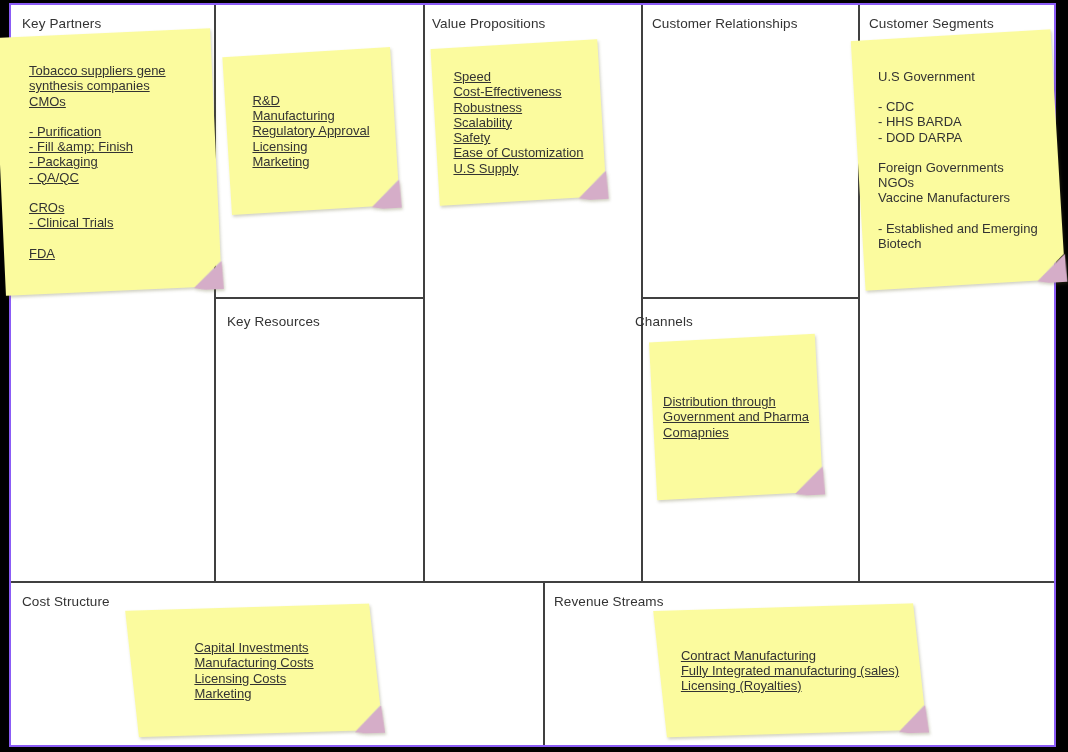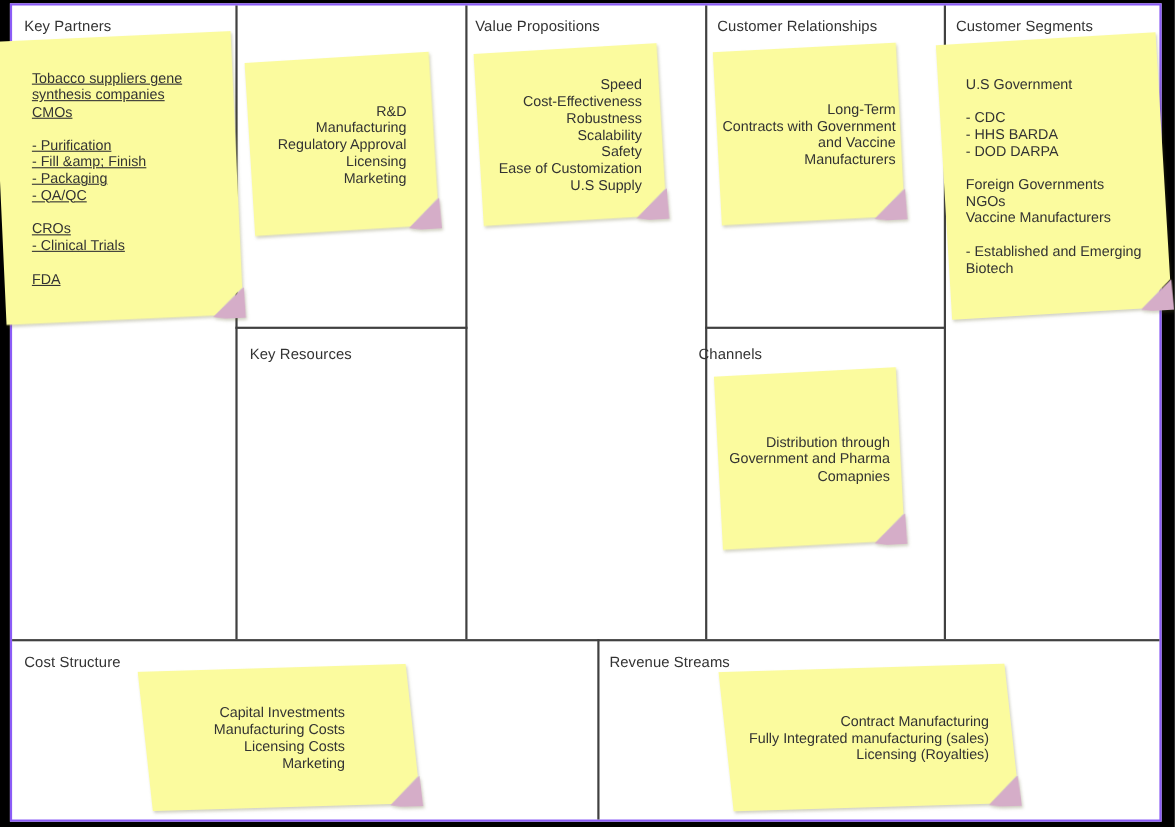--- a/index.html
+++ b/index.html
@@ -35,21 +35,21 @@
     position:absolute;right:-2px;bottom:-3px;width:30px;height:28px;
     background:var(--fold,#D5ADC8);
     clip-path:polygon(97% 0,0 93%,40% 100%,100% 100%);
   }
   .note-text{
     position:absolute;inset:0;z-index:6;
     display:flex;flex-direction:column;justify-content:center;
     font-size:13px;line-height:15.2px;color:var(--ink,#333);
     white-space:pre;
   }
-  .note-text.center{align-items:center;text-align:right;}
+  .note-text.center{align-items:center;text-align:left;text-decoration:underline;}
   .note-text.left{align-items:flex-start;text-align:left;}
   
   #n-partners      {left:-11px;top:28px;width:216px;height:258px;}
   #n-partners .note-shape{transform:rotate(-2.6deg);}
   #n-partners .note-text{padding-left:29px;padding-right:6px;text-decoration:underline;}
   #n-activities    {left:216px;top:47px;width:168px;height:158px;}
   #n-activities .note-shape{transform:rotate(-3.5deg);}
   #n-valueprops    {left:424px;top:39px;width:167px;height:157px;}
   #n-valueprops .note-shape{transform:rotate(-3.4deg);}
   #n-custrel       {left:641px;top:38px;width:167px;height:158px;}
@@ -129,30 +129,20 @@
     </div>
     <div class="note-text center">Speed
 Cost-Effectiveness
 Robustness
 Scalability
 Safety
 Ease of Customization
 U.S Supply</div>
   </div>
 
-  <div class="note" id="n-custrel">
-    <div class="note-shape">
-      <div class="note-face"></div>
-      <div class="note-fold"></div>
-    </div>
-    <div class="note-text center">Long-Term
-Contracts with Government
-and Vaccine
-Manufacturers</div>
-  </div>
 
   <div class="note" id="n-segments">
     <div class="note-shape">
       <div class="note-face"></div>
       <div class="note-fold"></div>
     </div>
     <div class="note-text left">U.S Government
 
 - CDC
 - HHS BARDA

